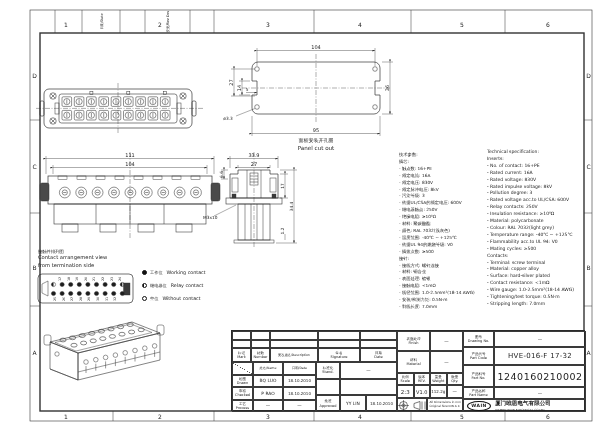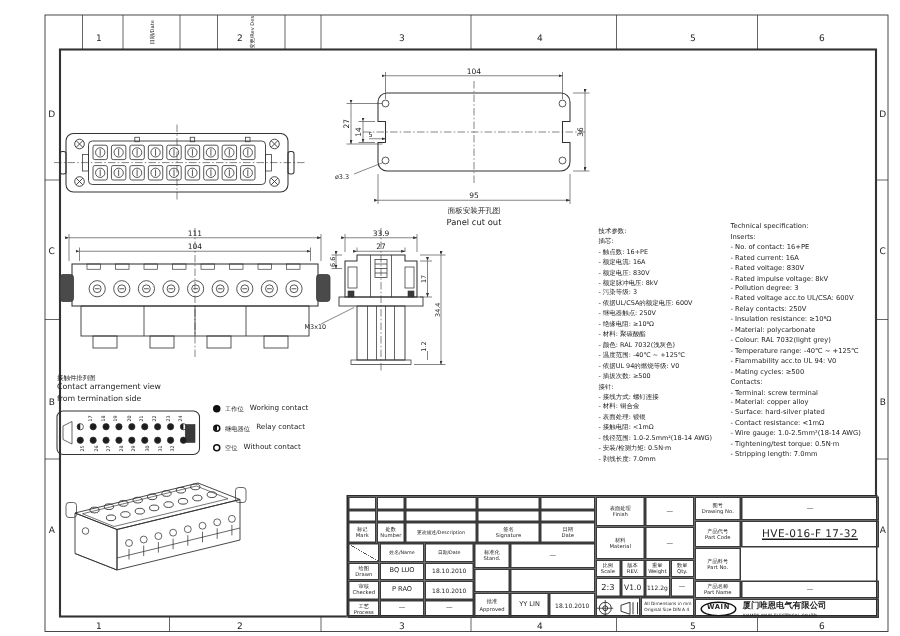--- a/index.html
+++ b/index.html
@@ -36,21 +36,21 @@
   .cnum-row > div { width:8.6px; font-size:3.2px; transform:rotate(-90deg); text-align:center; color:#222; }
 
   
   .tb { position:absolute; left:231px; top:330px; width:354px; height:81px; border:1px solid #2b2b2b; background:#fff; }
   .cell { position:absolute; border:0.5px solid #3a3a3a; display:flex; align-items:center; justify-content:center; overflow:hidden; }
   .lbl { font-size:3.5px; line-height:1.2; white-space:pre-line; text-align:center; }
   .lbl1 { font-size:3.2px; white-space:nowrap; }
   .val { font-size:4.4px; white-space:nowrap; }
   .val-sm { font-size:4px; }
   .diag { background:linear-gradient(to top right, transparent 49%, #555 49%, #555 51%, transparent 51%); }
-  .pc-val { font-size:7px; letter-spacing:0.3px;text-decoration:underline; }
+  .pc-val { font-size:7px; letter-spacing:0.3px; }
   .pn-val { font-size:9.5px; letter-spacing:0.5px; }
   .note { font-size:2.9px; line-height:1.25; white-space:pre-line; text-align:left; }
   .company { display:flex; align-items:center; justify-content:flex-start; padding-left:3px; gap:4px; }
   .logo { width:24px; height:10px; border:0.9px solid #111; border-radius:50%; display:flex; align-items:center; justify-content:center; font-size:4.5px; font-weight:bold; letter-spacing:0.4px; flex:0 0 auto; }
   .co-names { display:flex; flex-direction:column; justify-content:center; }
   .co-cn { font-size:5.6px; font-weight:bold; white-space:nowrap; }
   .co-en { font-size:2.9px; white-space:nowrap; }
   .projsyms { display:flex; align-items:center; justify-content:center; gap:4px; }
 </style>
 </head>
@@ -593,20 +593,21 @@
 Original Size DIN A 4</div>
 
   <div class="cell lbl" style="left:231px;top:0;width:31px;height:16px">图号
 Drawing No.</div>
   <div class="cell val" style="left:262px;top:0;width:92px;height:16px">—</div>
   <div class="cell lbl" style="left:231px;top:16px;width:31px;height:18px">产品代号
 Part Code</div>
   <div class="cell pc-val" style="left:262px;top:16px;width:92px;height:18px">HVE-016-F 17-32</div>
   <div class="cell lbl" style="left:231px;top:34px;width:31px;height:22px">产品料号
 Part No.</div>
+  <div class="cell pn-val" style="left:262px;top:34px;width:92px;height:22px">1240160210002</div>
   <div class="cell lbl" style="left:231px;top:56px;width:31px;height:12px">产品名称
 Part Name</div>
   <div class="cell val" style="left:262px;top:56px;width:92px;height:12px">—</div>
   <div class="cell company" style="left:231px;top:68px;width:123px;height:13px">
     <span class="logo">WAIN</span>
     <span class="co-names">
       <span class="co-cn">厦门唯恩电气有限公司</span>
       <span class="co-en">XIAMEN WAIN ELECTRICAL CO.LTD</span>
     </span>
   </div>

